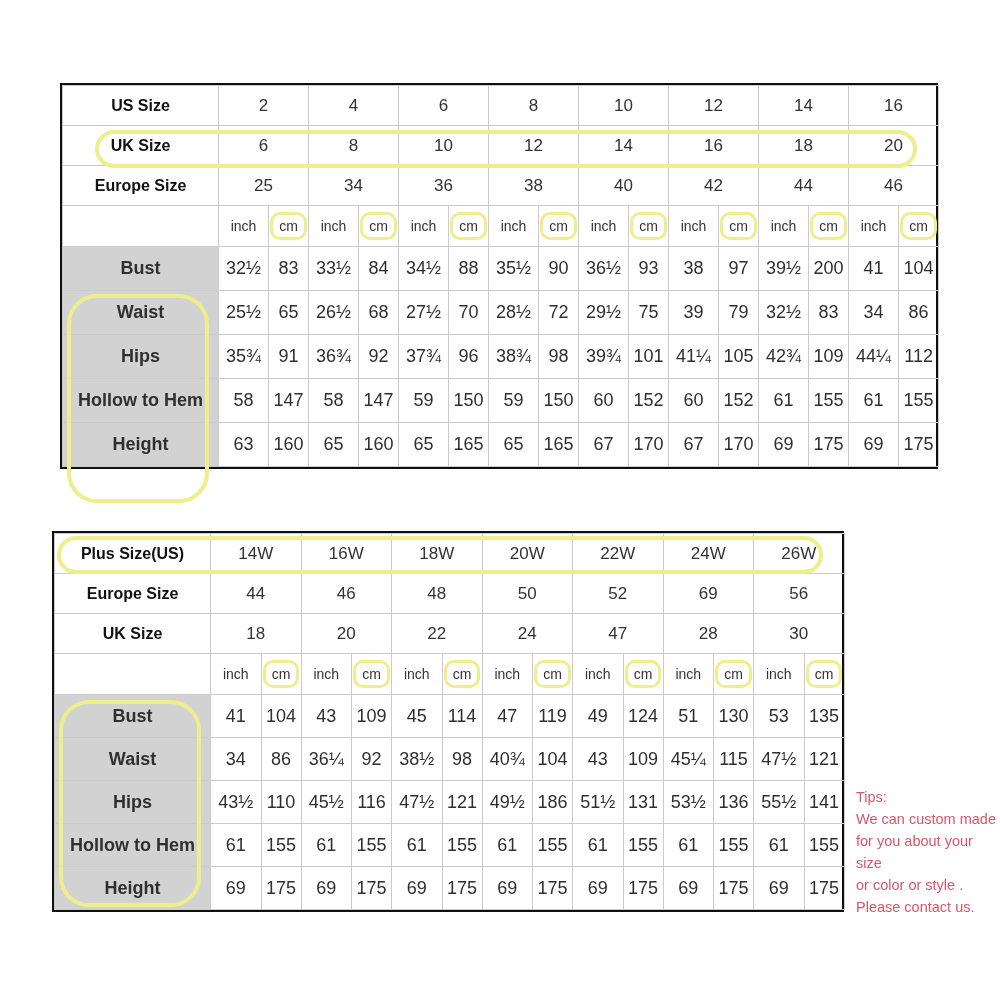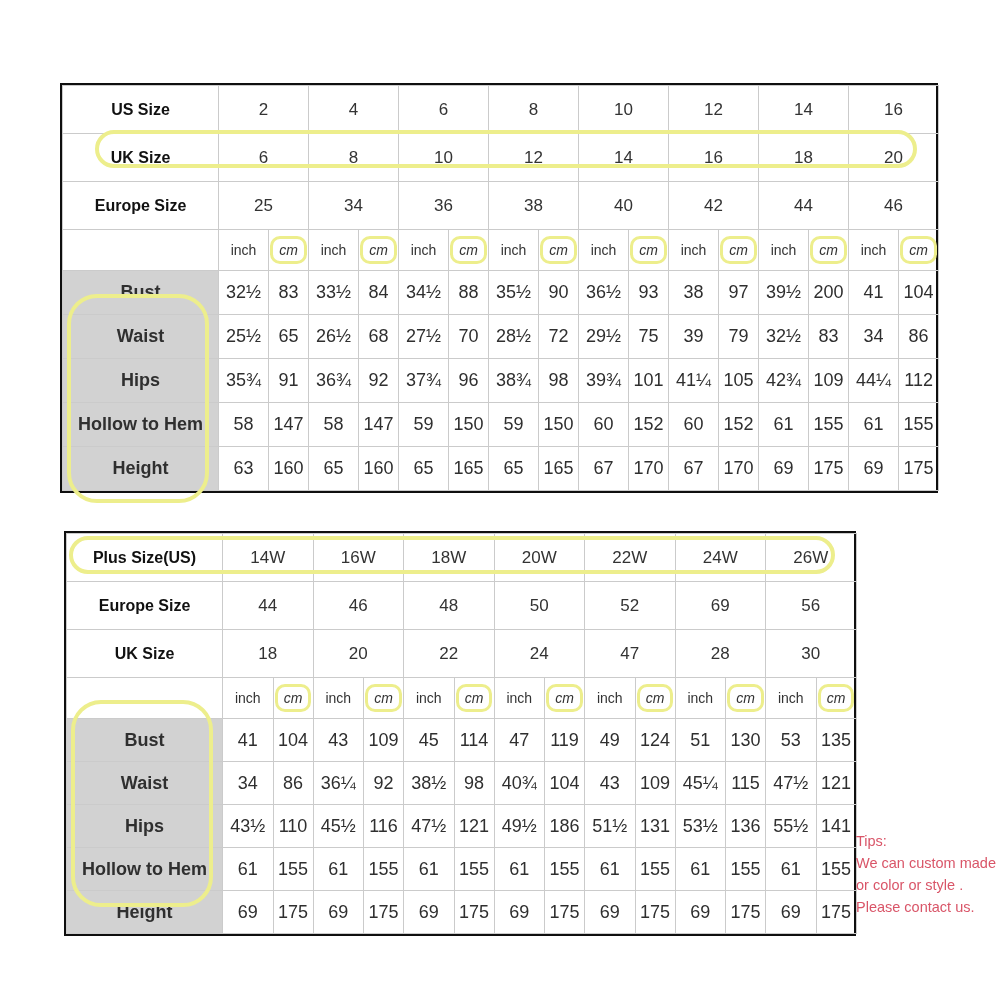--- a/index.html
+++ b/index.html
@@ -8,50 +8,50 @@
     --labelbg:#d2d2d2;
     --headerbg:#0d0d0d;
     --tipsred:#d95568;
   }
   *{margin:0;padding:0;box-sizing:border-box;}
   html,body{width:1000px;height:1000px;background:#ffffff;
     font-family:"Liberation Sans", sans-serif;position:relative;overflow:hidden;}
 
   .tbl-container{position:absolute;background:#fff;border:2px solid #0f0f0f;}
   #standard-container{left:60px;top:83px;width:878px;}
-  #plus-container{left:64px;top:531px;width:792px;}
+  #plus-container{left:52px;top:531px;width:792px;}
 
   .header-bar{position:relative;height:42px;background:var(--headerbg);color:#fff;
     display:flex;align-items:center;}
   .header-title{font-weight:bold;font-size:18px;letter-spacing:.5px;padding-left:13px;}
   .badge{position:absolute;top:4px;height:34px;border:3px solid var(--yellow);
     border-radius:50%;color:#fff;font-weight:bold;font-size:16px;
     display:flex;align-items:center;justify-content:center;transform:translateX(-50%);}
 
   table{border-collapse:collapse;table-layout:fixed;width:100%;}
   td{border:1px solid var(--grid);text-align:center;vertical-align:middle;
     color:#333;font-size:17px;overflow:hidden;white-space:nowrap;}
   td.lbl{font-weight:bold;font-size:16px;color:#111;}
   td.graybg{background:var(--labelbg);}
-  tr.r-size td{height:48px;}
+  tr.r-size td{height:40px;}
   tr.r-unit td{height:41px;font-size:14px;}
   tr.r-meas td{height:44px;font-size:18px;color:#2f2f2f;}
   #plus-container tr.r-meas td{height:43px;}
 
   .cm-box{display:inline-block;border:3px solid var(--yellow);border-radius:10px;
-    padding:4px 6px;line-height:1;font-style:italic;}
+    padding:4px 6px;line-height:1;}
 
   .overlay{position:absolute;border:4px solid var(--yellow);background:transparent;
     pointer-events:none;z-index:4;}
   #hl-us-row{left:33px;top:45px;width:822px;height:38px;border-radius:19px;}
   #hl-std-labels{left:5px;top:209px;width:142px;height:209px;border-radius:30px;}
   #hl-plus-row{left:3px;top:3px;width:766px;height:38px;border-radius:19px;}
   #hl-plus-labels{left:5px;top:167px;width:142px;height:207px;border-radius:30px;}
 
-  .tips{position:absolute;left:856px;top:830px;width:142px;color:var(--tipsred);
+  .tips{position:absolute;left:856px;top:786px;width:142px;color:var(--tipsred);
     font-size:14.5px;line-height:22px;z-index:2;}
 </style>
 </head>
 <body>
 
 <div class="tbl-container" id="standard-container">
   <table>
     <colgroup>
         <col style="width:156px">
         <col style="width:50px">
@@ -380,16 +380,17 @@
       </tbody>
   </table>
   <div class="overlay" id="hl-plus-row"></div>
   <div class="overlay" id="hl-plus-labels"></div>
 </div>
 
 <div class="tips">
   <div>Tips:</div>
   <div id="tips-lines">
       <div>We can custom made</div>
+      <div>for you about your size</div>
       <div>or color or style .</div>
       <div>Please contact us.</div>
     </div>
 </div>
 
 </body></html>

